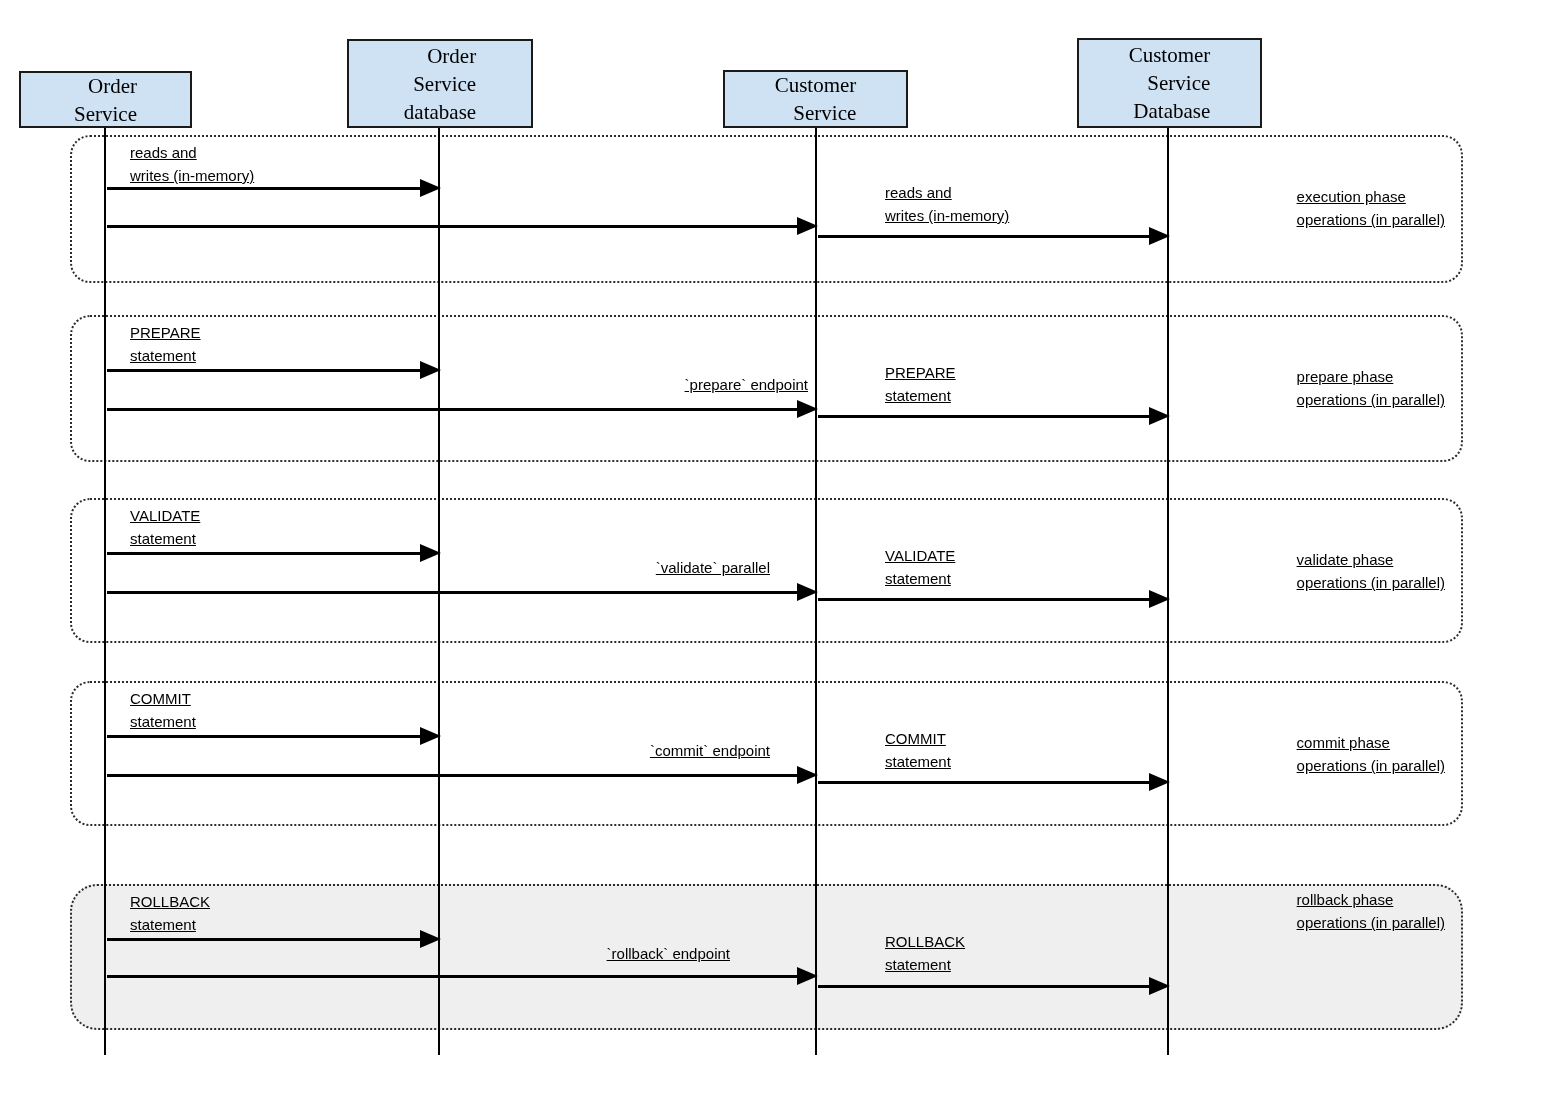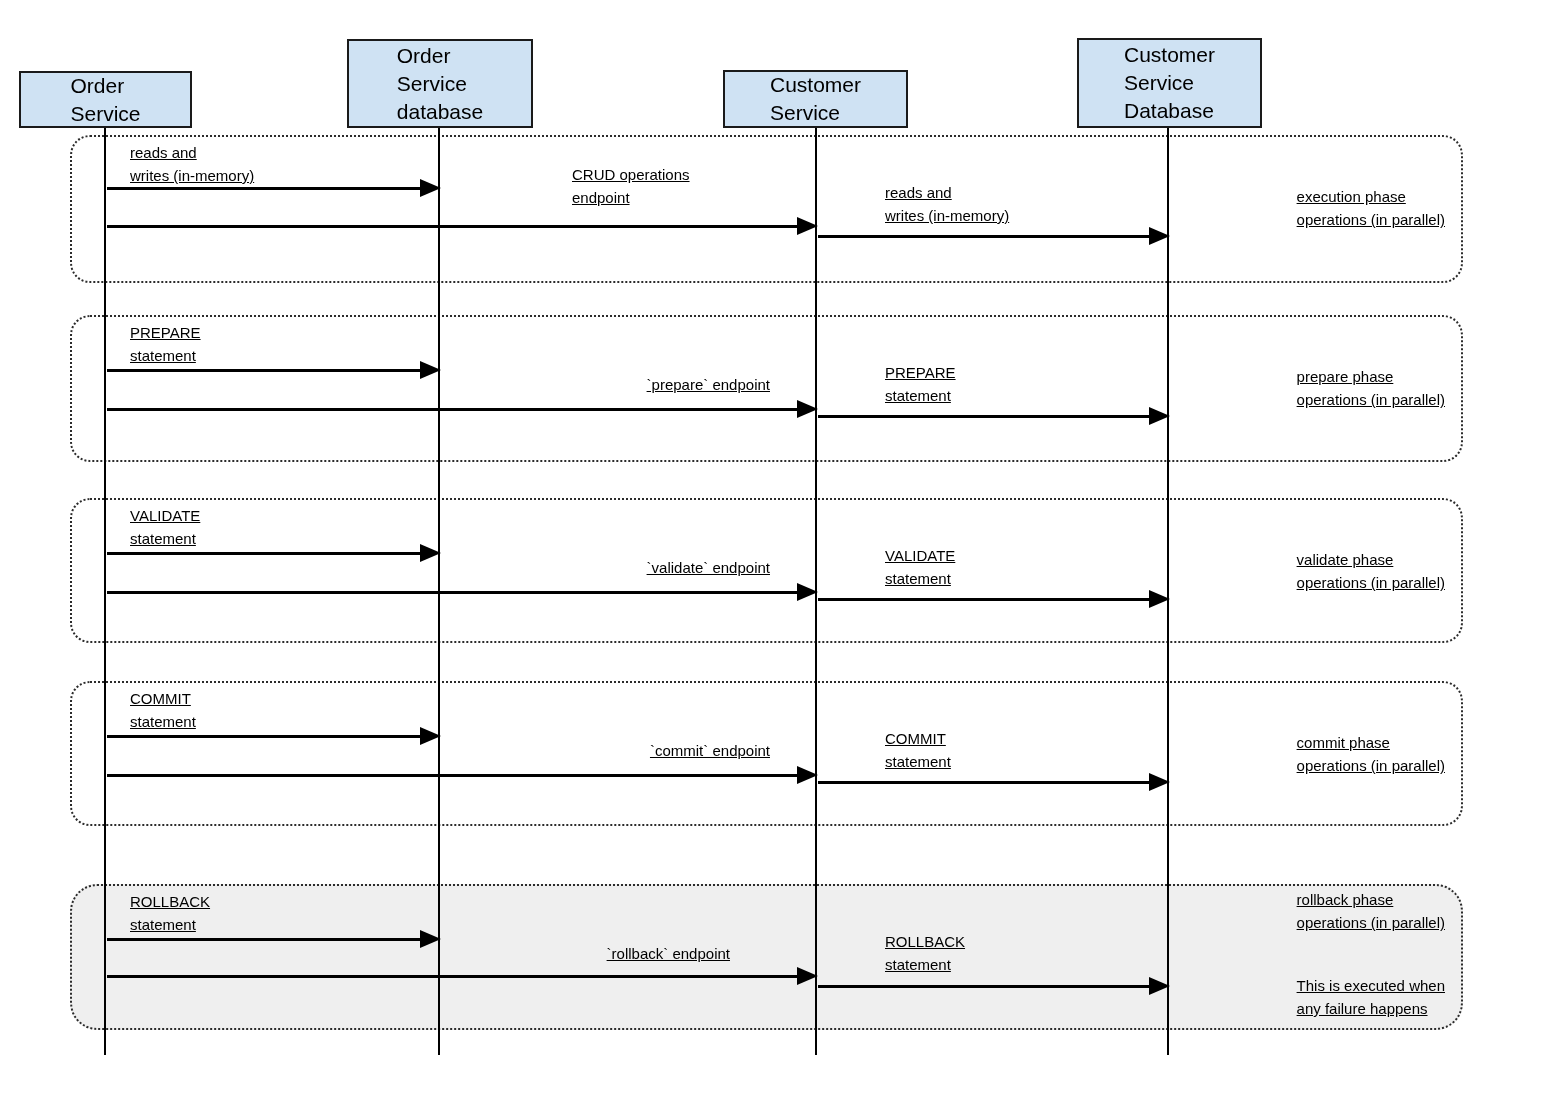--- a/index.html
+++ b/index.html
@@ -3,22 +3,22 @@
 <meta charset="utf-8">
 <style>
   html,body{margin:0;padding:0;background:#ffffff;}
   .canvas{
     position:relative;width:1550px;height:1100px;background:#ffffff;
     font-family:"Liberation Sans", sans-serif;color:#000;overflow:hidden;
   }
   
   .actor{
     position:absolute;box-sizing:border-box;background:#cfe2f3;border:2px solid #1a1a1a;
-    display:flex;align-items:center;justify-content:center;text-align:left;
-    font-size:21px;line-height:28px;white-space:pre-line;
+    display:flex;align-items:center;justify-content:center;text-align:right;
+    font-size:21px;line-height:28px;white-space:pre-line;font-family:Liberation Serif, serif;
   }
   
   .lifeline{position:absolute;top:128px;height:927px;width:2px;background:#000;z-index:2;}
   
   .band{
     position:absolute;left:70px;width:1393px;box-sizing:border-box;
     border:2px dotted #2b2b2b;border-radius:20px;z-index:1;
   }
   .band.gray{background:#efefef;border-radius:27px;}
   
@@ -55,22 +55,20 @@
   <div class="lifeline" style="left:815px"></div>
   <div class="lifeline" style="left:1167px"></div>
 
   <section class="band" style="top:135px;height:148px">
     <div class="label" style="left:58px;top:4px">reads and
 writes (in-memory)</div>
     <div class="arrow" style="top:51px;left:35px;width:334px">
         <i class="shaft"></i>
         <i class="head"></i>
       </div>
-    <div class="label" style="left:500px;top:26px">CRUD operations
-endpoint</div>
     <div class="arrow" style="top:89px;left:35px;width:711px">
         <i class="shaft"></i>
         <i class="head"></i>
       </div>
     <div class="label" style="left:813px;top:44px">reads and
 writes (in-memory)</div>
     <div class="arrow" style="top:99px;left:746px;width:352px">
         <i class="shaft"></i>
         <i class="head"></i>
       </div>
@@ -78,21 +76,21 @@
 operations (in parallel)</div>
   </section>
 
   <section class="band" style="top:315px;height:147px">
     <div class="label" style="left:58px;top:4px">PREPARE
 statement</div>
     <div class="arrow" style="top:53px;left:35px;width:334px">
         <i class="shaft"></i>
         <i class="head"></i>
       </div>
-    <div class="label r" style="right:691px;top:56px">`prepare` endpoint</div>
+    <div class="label r" style="right:653px;top:56px">`prepare` endpoint</div>
     <div class="arrow" style="top:92px;left:35px;width:711px">
         <i class="shaft"></i>
         <i class="head"></i>
       </div>
     <div class="label" style="left:813px;top:44px">PREPARE
 statement</div>
     <div class="arrow" style="top:99px;left:746px;width:352px">
         <i class="shaft"></i>
         <i class="head"></i>
       </div>
@@ -100,21 +98,21 @@
 operations (in parallel)</div>
   </section>
 
   <section class="band" style="top:498px;height:145px">
     <div class="label" style="left:58px;top:4px">VALIDATE
 statement</div>
     <div class="arrow" style="top:53px;left:35px;width:334px">
         <i class="shaft"></i>
         <i class="head"></i>
       </div>
-    <div class="label r" style="right:691px;top:56px">`validate` endpoint</div>
+    <div class="label r" style="right:691px;top:56px">`validate` parallel</div>
     <div class="arrow" style="top:92px;left:35px;width:711px">
         <i class="shaft"></i>
         <i class="head"></i>
       </div>
     <div class="label" style="left:813px;top:44px">VALIDATE
 statement</div>
     <div class="arrow" style="top:99px;left:746px;width:352px">
         <i class="shaft"></i>
         <i class="head"></i>
       </div>
@@ -157,17 +155,15 @@
         <i class="head"></i>
       </div>
     <div class="label" style="left:813px;top:44px">ROLLBACK
 statement</div>
     <div class="arrow" style="top:100px;left:746px;width:352px">
         <i class="shaft"></i>
         <i class="head"></i>
       </div>
     <div class="label r" style="right:16px;top:2px">rollback phase
 operations (in parallel)</div>
-    <div class="label r" style="right:16px;top:88px">This is executed when
-any failure happens</div>
   </section>
 
 </div>
 
 </body></html>

